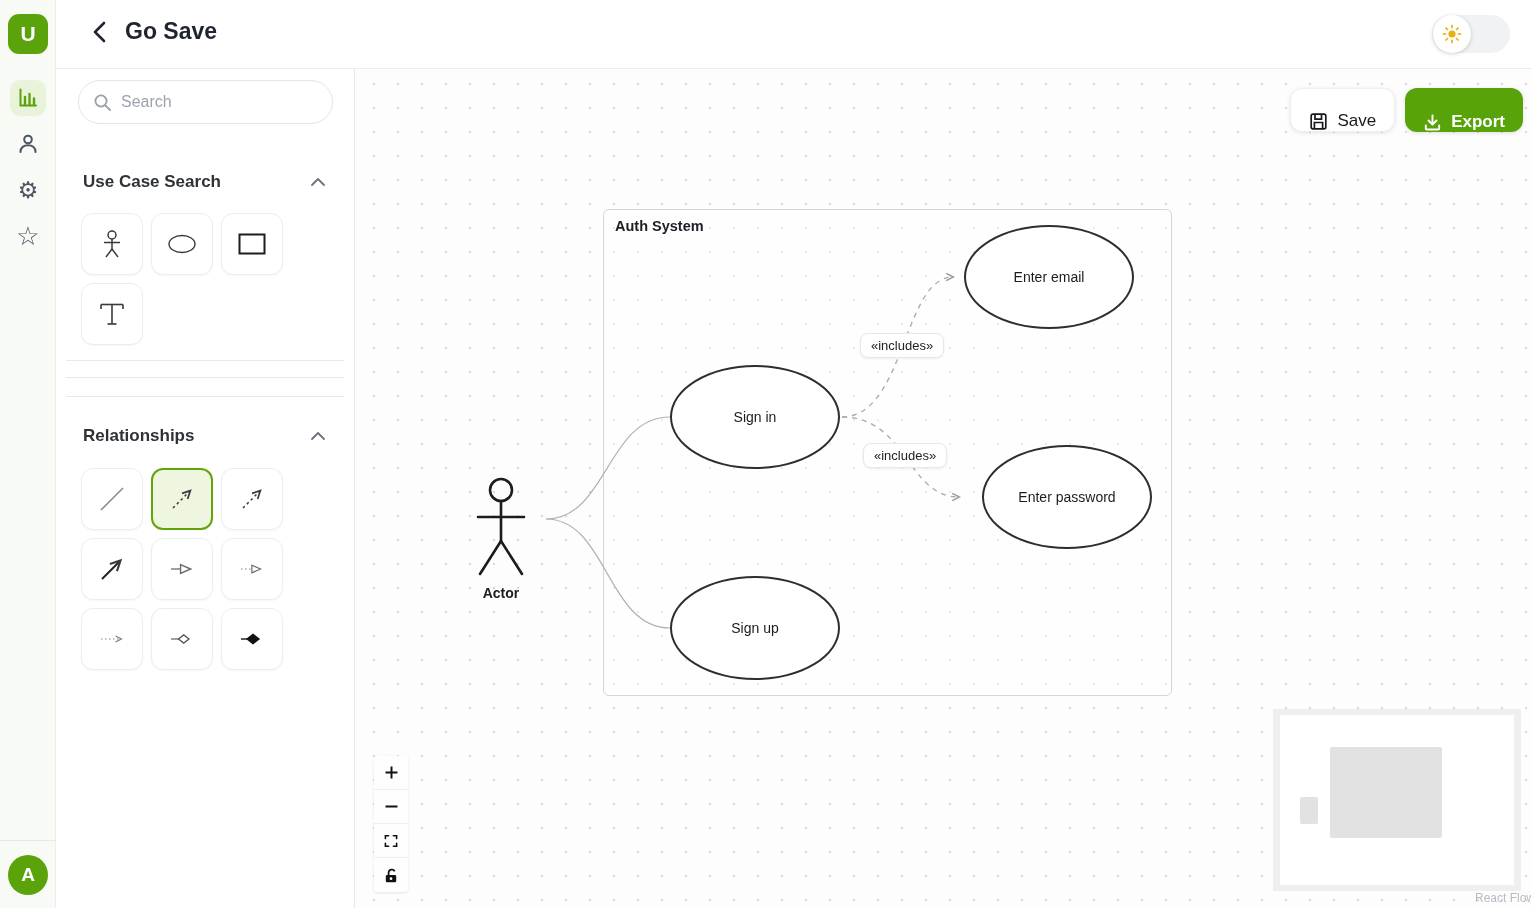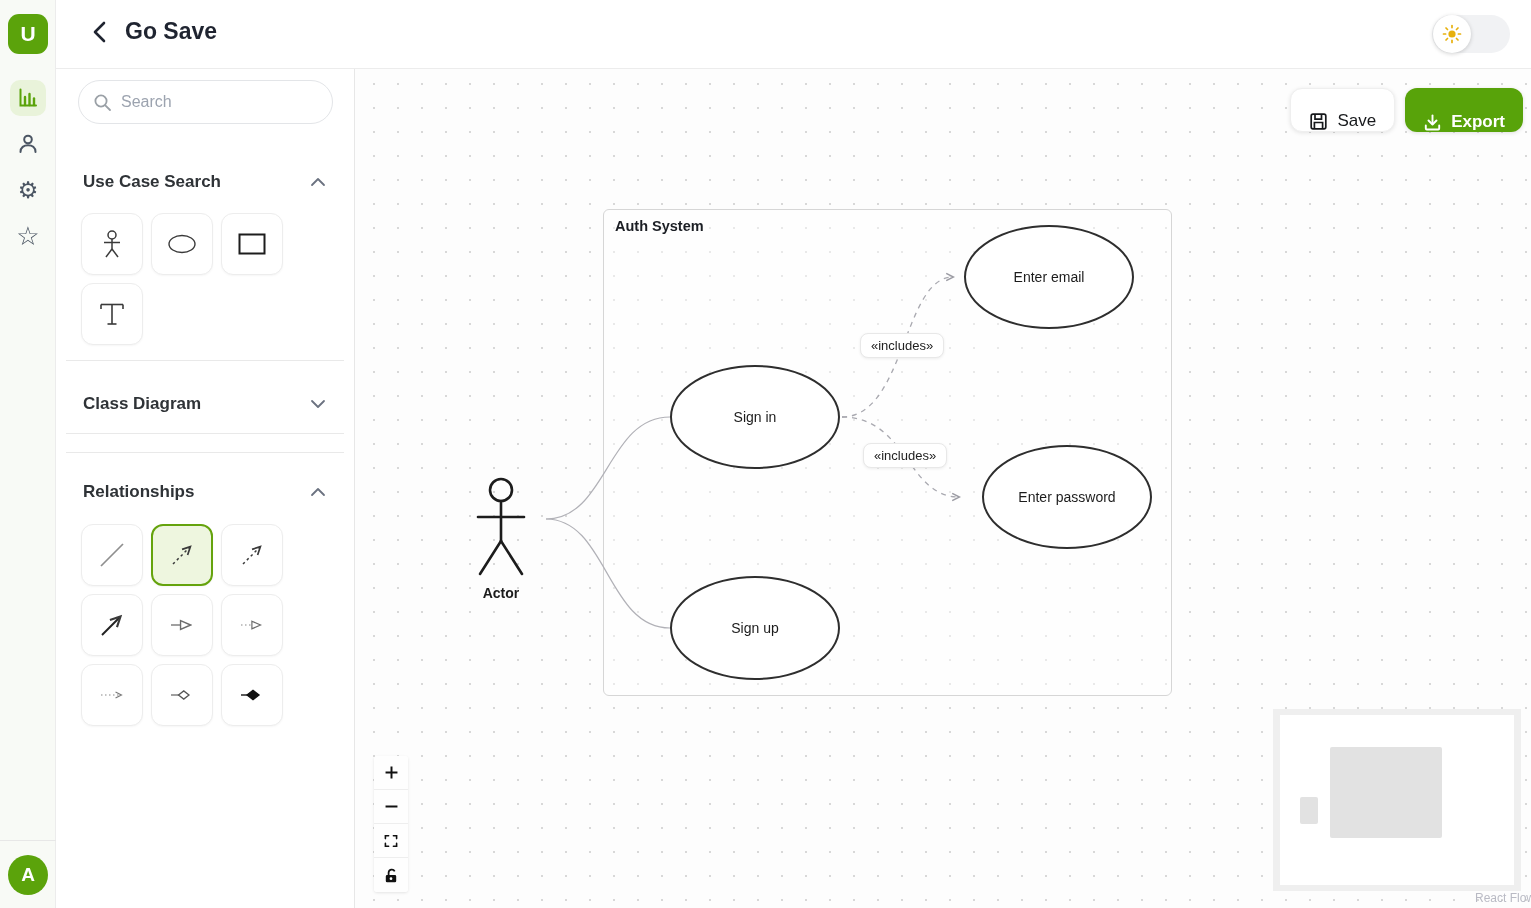--- a/index.html
+++ b/index.html
@@ -227,26 +227,20 @@
           <line x1="29" y1="8.5" x2="29" y2="13"></line>
           <line x1="18" y1="8.5" x2="18" y2="28"></line>
           <line x1="13.5" y1="28" x2="22.5" y2="28"></line>
         </g>
       </svg>
     </div>
   </div>
 
   <div class="divider" style="margin-top:15px"></div>
 
-  <div class="sec-head" style="margin-top:30px">
-    <span class="sec-title">Class Diagram</span>
-    <svg width="16" height="10" viewBox="0 0 16 10">
-      <polyline points="2,2 8,8 14,2" fill="none" stroke="#6b7280" stroke-width="1.8" stroke-linecap="round" stroke-linejoin="round"></polyline>
-    </svg>
-  </div>
 
   <div class="divider" style="margin-top:16px"></div>
 
 
   <div class="divider" style="margin-top:18px"></div>
 
   <div class="sec-head" style="margin-top:26px">
     <span class="sec-title">Relationships</span>
     <svg width="16" height="10" viewBox="0 0 16 10">
       <polyline points="2,8 8,2 14,8" fill="none" stroke="#6b7280" stroke-width="1.8" stroke-linecap="round" stroke-linejoin="round"></polyline>

